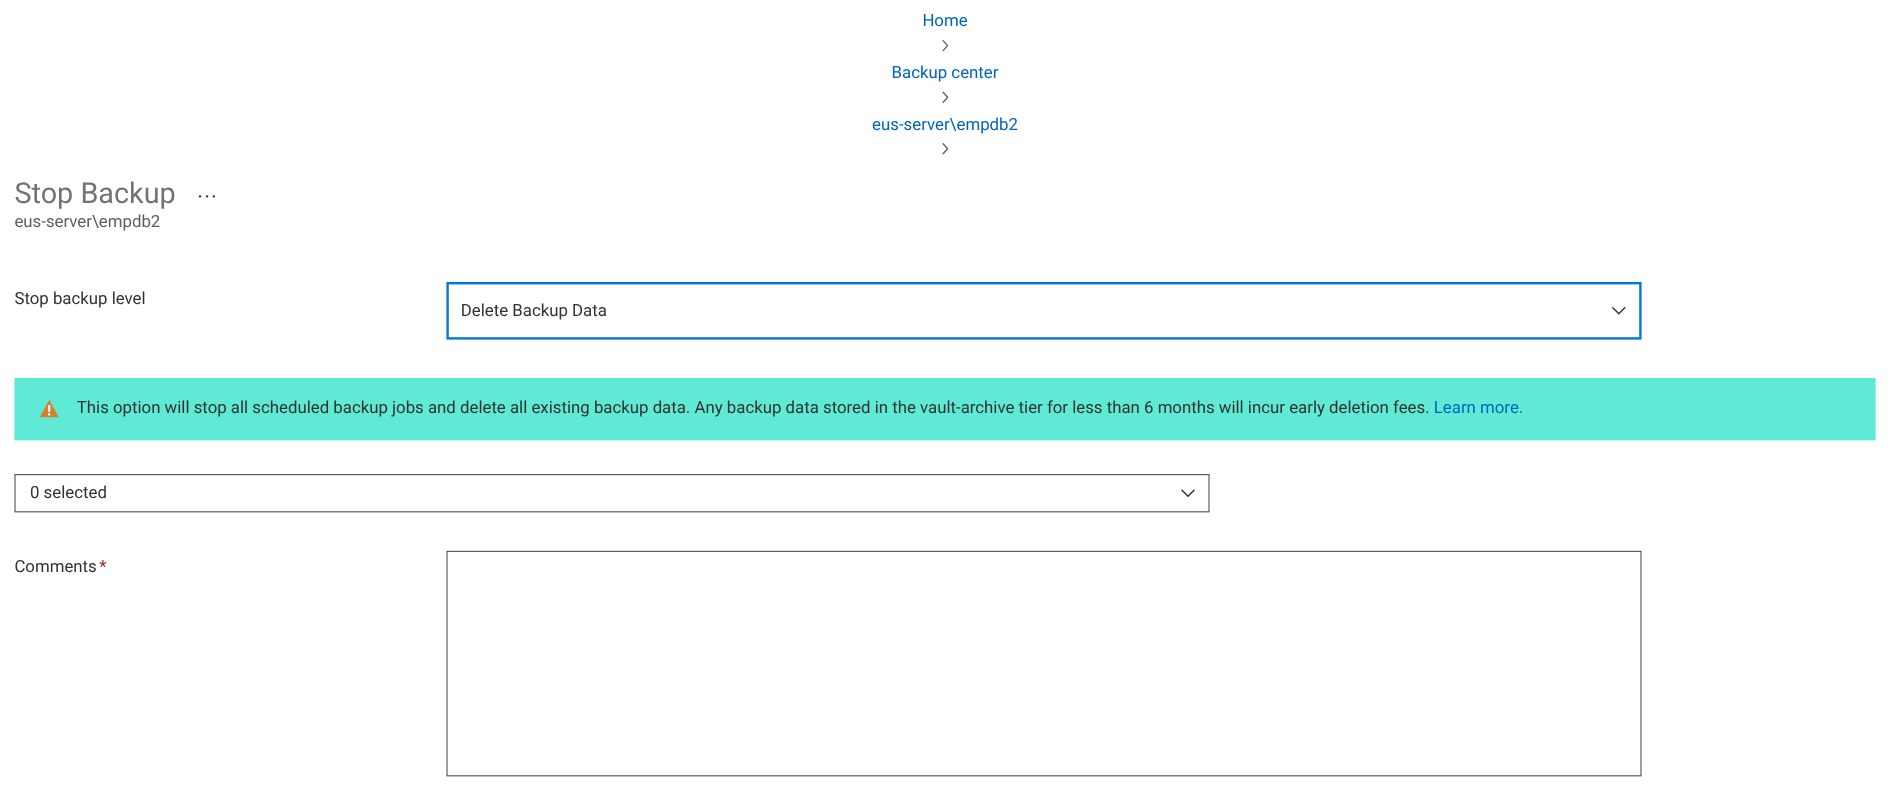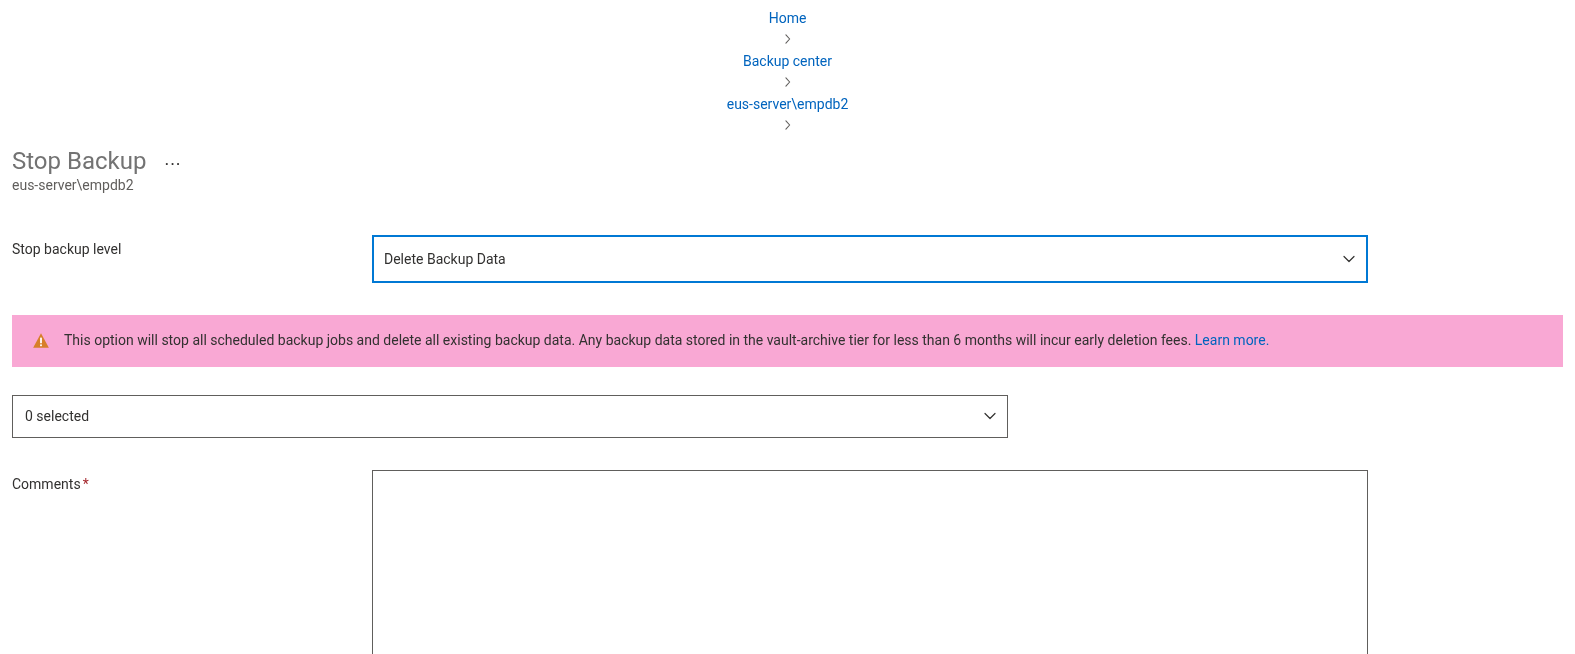--- a/index.html
+++ b/index.html
@@ -80,21 +80,21 @@
       border: 2px solid #0078d4;
       height: 48px;
       display: flex;
       align-items: center;
       padding: 0 10px;
       cursor: pointer;
       background: #fff;
     }
     .dropdown.plain {
       border: 1px solid #605e5c;
-      height: 43px;
+      height: 32px;
       padding-left: 12px;
     }
     .dropdown-text {
       flex: 1;
       font-size: 14px;
       color: #323130;
     }
     .chevron {
       width: 14px;
       height: 14px;
@@ -119,21 +119,21 @@
       width: 100%;
       height: 188px;
       border: 1px solid #605e5c;
       padding: 8px 10px;
       font-size: 14px;
       font-family: inherit;
       outline: none;
       resize: none;
     }
     .alert-box {
-      background: #f9a8d4;
+      background: #5eead4;
       padding: 16px 20px;
       display: flex;
       align-items: center;
       gap: 14px;
       margin: 18px 0 28px 0;
     }
     .alert-icon {
       width: 18px;
       height: 18px;
       flex-shrink: 0;

